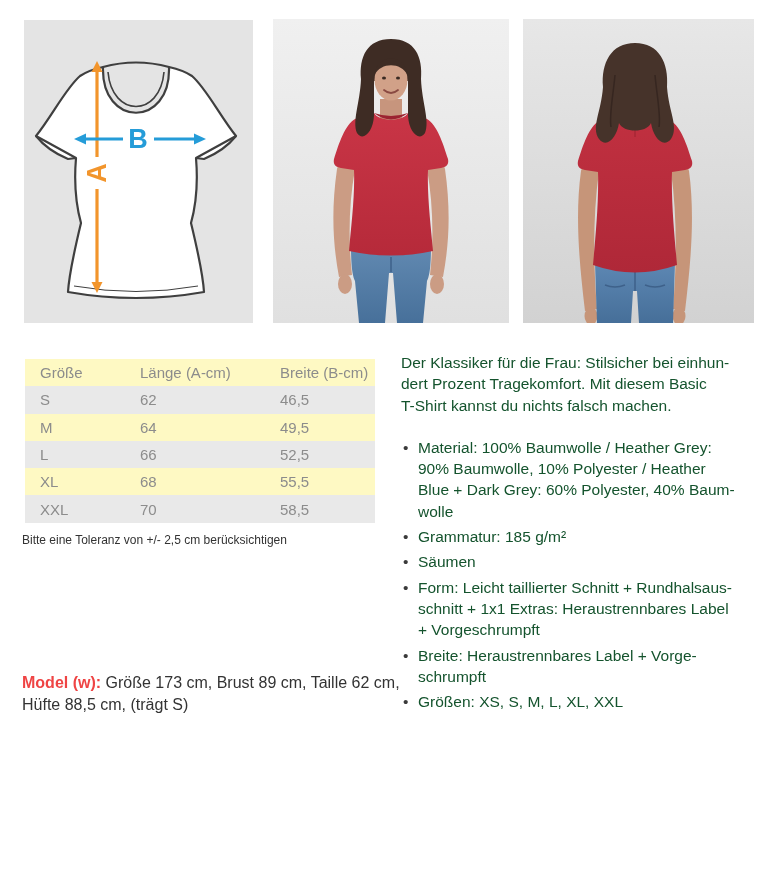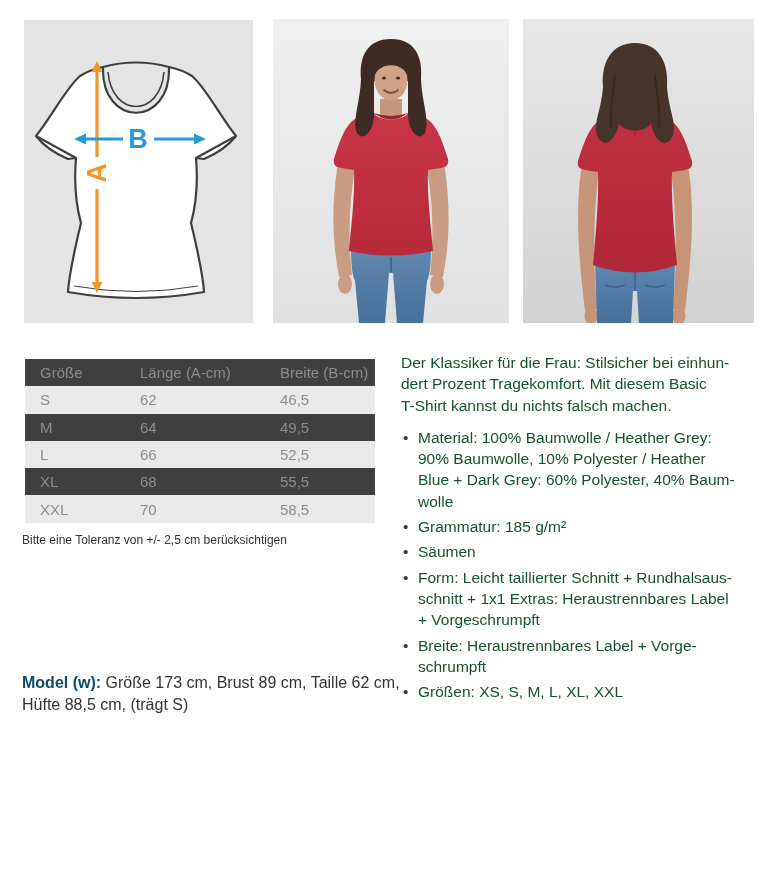--- a/index.html
+++ b/index.html
@@ -13,37 +13,37 @@
 
   
   .img-box { position:absolute; top:19px; }
   .img-box svg { display:block; }
   .diagram-box  { left:24px;  top:20px; }
   .front-box    { left:273px; }
   .back-box     { left:523px; }
 
   
   .size-table { position:absolute; left:25px; top:359px; width:350px; font-size:15px; color:#8c8c8c; }
-  .st-row { display:flex; align-items:center; height:27.3px; background:#404040; }
+  .st-row { display:flex; align-items:center; height:27.3px; background:#fef9c3; }
   .st-row.alt { background:#e9e9e9; }
   .st-c1 { width:115px; padding-left:15px; }
   .st-c2 { width:140px; }
   .st-c3 { flex:1; }
 
   
   .tolerance { position:absolute; left:22px; top:533px; width:380px; font-size:12px; color:#333; }
 
   
   .model-info { position:absolute; left:22px; top:672px; width:378px; font-size:16px; line-height:22px; color:#333; }
-  .model-info .b { font-weight:bold; color:#0c4a6e; }
+  .model-info .b { font-weight:bold; color:#ef4444; }
 
   
   .description { position:absolute; left:401px; top:352px; width:372px; font-size:15.5px; line-height:21.3px; color:#14532d; }
   .description .line { display:block; }
-  .description ul { list-style:none; margin-top:11px; }
+  .description ul { list-style:none; margin-top:21px; }
   .description li { position:relative; padding-left:17px; margin-bottom:4px; }
   .description li::before { content:"\2022"; position:absolute; left:2px; top:0; color:#3a3a3a; }
 </style>
 </head>
 <body>
 
 <div class="stage">
 
   <div class="img-box diagram-box">
     <svg width="229" height="303" viewBox="0 0 229 303">

